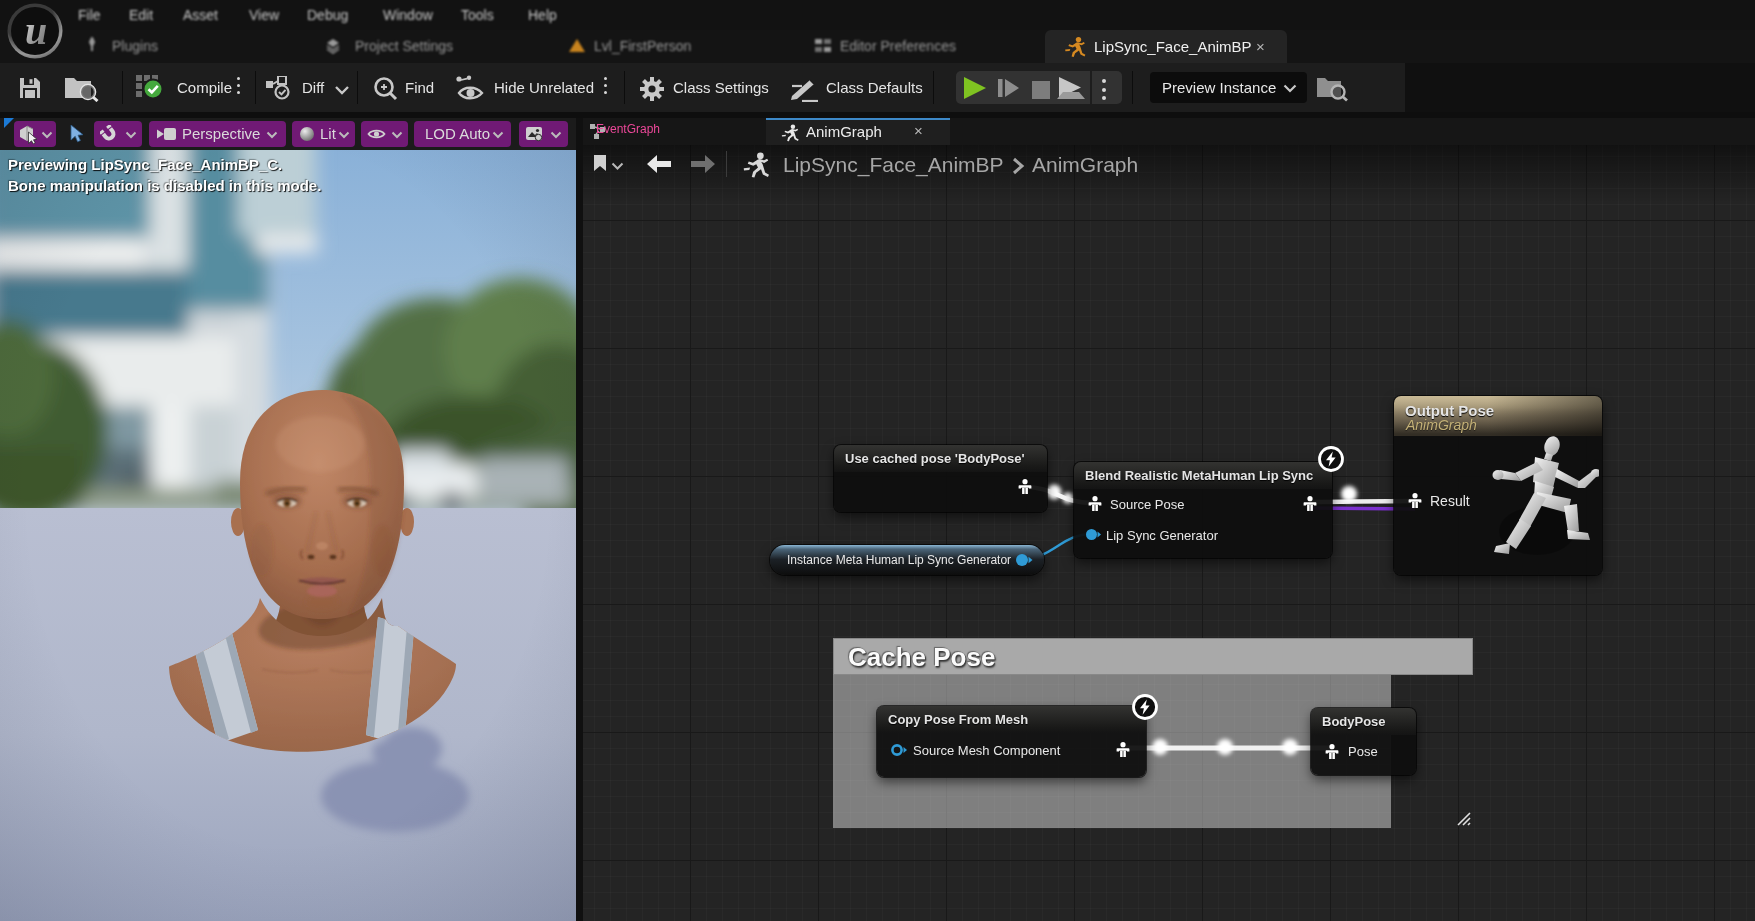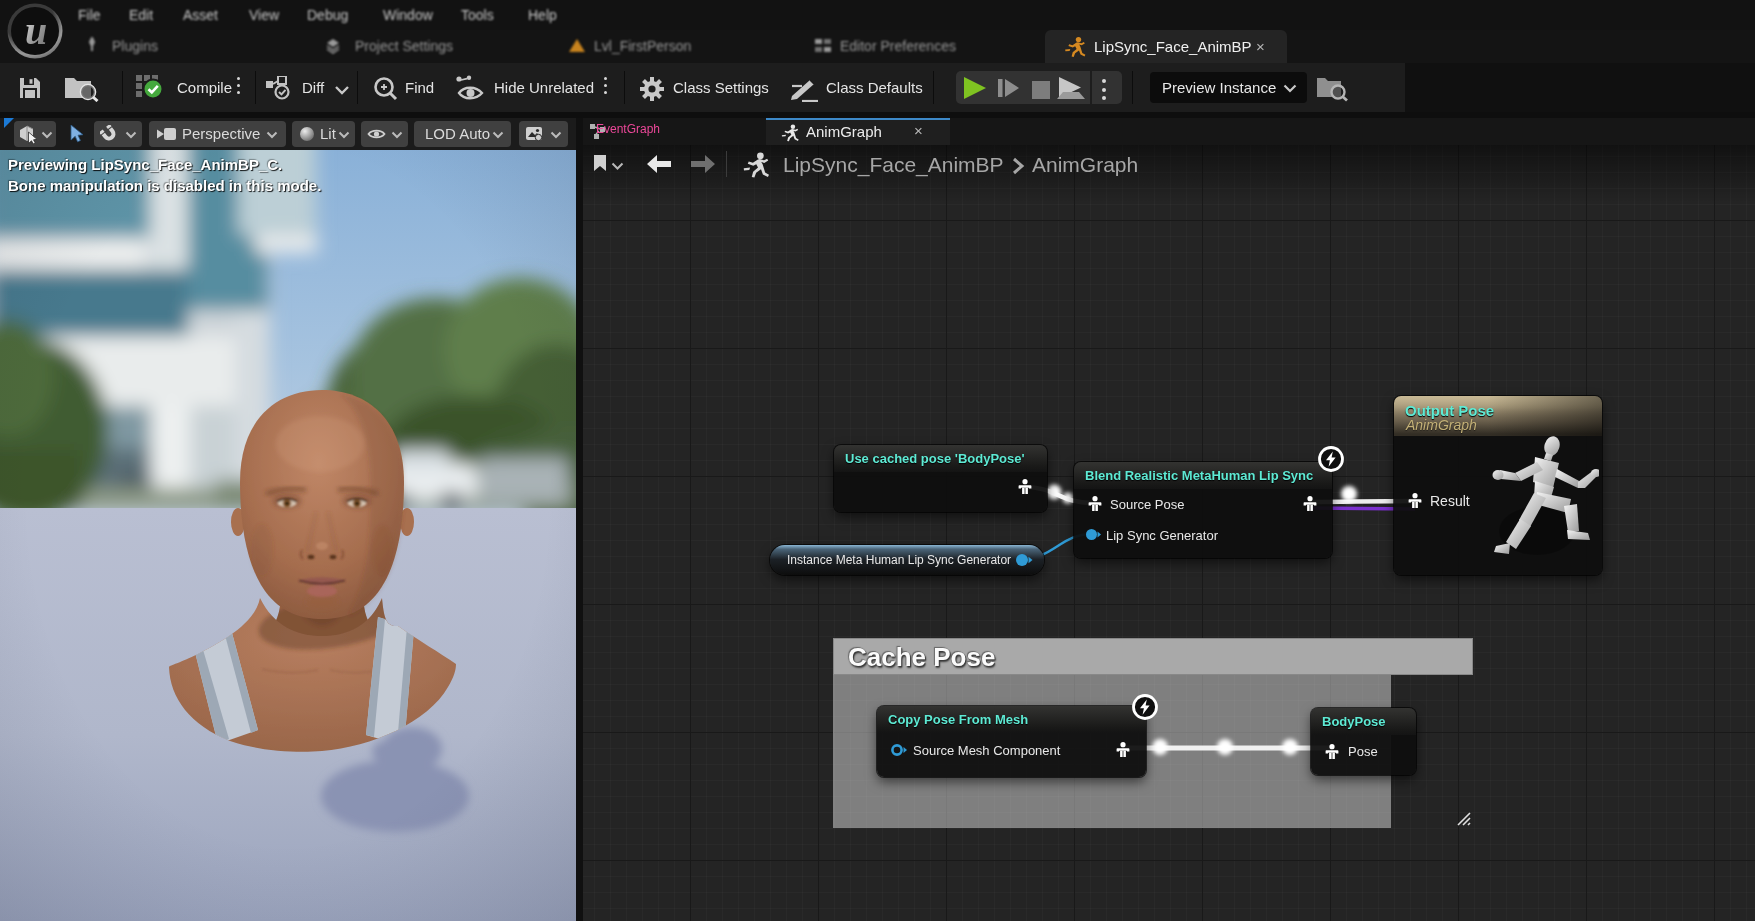--- a/index.html
+++ b/index.html
@@ -19,21 +19,21 @@
   
   #toolbar { position:absolute; left:0; top:63px; width:1405px; height:49px; background:#1d1d1d; }
   #toolstrip { position:absolute; left:0; top:112px; width:1755px; height:6px; background:#0e0e0e; }
   .tsep { position:absolute; top:8px; width:1px; height:33px; background:#0c0c0c; }
   .tlabel { position:absolute; top:16px; font-size:15px; color:#e4e4e4; }
   .tdots { position:absolute; top:14px; width:3px; }
   .tdots i { display:block; width:3px; height:3px; border-radius:50%; background:#d8d8d8; margin-bottom:4px; }
   
   #viewport { position:absolute; left:0; top:118px; width:576px; height:803px; background:#1b1b1b; overflow:hidden; }
   #vptoolbar { position:absolute; left:0; top:0; width:576px; height:32px; background:#1b1b1b; }
-  .vpbtn { position:absolute; top:3px; height:26px; background:#404040; border-radius:4px; color:#dadada; font-size:15px; }
+  .vpbtn { position:absolute; top:3px; height:26px; background:#701a75; border-radius:4px; color:#dadada; font-size:15px; }
   .vpbtn .tx { position:absolute; top:4px; }
   #vpmsg { position:absolute; left:8px; top:36px; color:#fff; font-size:15px; font-weight:bold;
      text-shadow:1px 1px 1px rgba(0,0,0,0.9), -1px -1px 1px rgba(0,0,0,0.35); filter:blur(0.5px); line-height:21px; }
   
   #graph { position:absolute; left:583px; top:118px; width:1172px; height:803px; background:#161616; }
   #gridbg { position:absolute; left:0; top:27px; width:1172px; height:776px; background-color:#242424;
     background-image:
       linear-gradient(#191919 1px, transparent 1px),
       linear-gradient(90deg,#191919 1px, transparent 1px),
       linear-gradient(rgba(255,255,255,0.025) 1px, transparent 1px),
@@ -44,21 +44,21 @@
     background:linear-gradient(rgba(0,0,0,0.52), rgba(0,0,0,0)); }
   #animtab { position:absolute; left:183px; top:0; width:184px; height:27px; background:#1f1f1f;
      border-top:2px solid #3d89c8; }
   
   #crumb { position:absolute; left:0; top:27px; width:1172px; height:48px; color:#9b9b9b; }
   
   .node { position:absolute; background:rgba(14,14,14,0.94); border-radius:7px;
      box-shadow:0 5px 12px rgba(0,0,0,0.55), 0 0 0 1px rgba(0,0,0,0.65); }
   .nhead { position:absolute; left:0; top:0; right:0; height:27px; border-radius:7px 7px 0 0;
      background:linear-gradient(#333331, #191918 80%, #141414); }
-  .ntitle { position:absolute; left:11px; top:6px; font-size:13px; font-weight:bold; color:#5eead4;
+  .ntitle { position:absolute; left:11px; top:6px; font-size:13px; font-weight:bold; color:#e5e5e5;
      text-shadow:0 1px 1px #000; white-space:nowrap; }
   .pinlbl { position:absolute; font-size:13px; color:#e8e8e8; white-space:nowrap; }
   
   #comment { position:absolute; left:250px; top:520px; width:558px; height:190px;
      background:rgba(255,255,255,0.42); border:1px solid rgba(130,130,130,0.9); }
   #comment .chead { position:absolute; left:-1px; top:-1px; width:640px; height:37px; background:#a9a9a9; border:1px solid #888; }
   #comment .ctitle { position:absolute; left:14px; top:3px; font-size:26px; font-weight:bold; color:#fbfbfb;
      text-shadow:1px 1px 1px #3a3a3a, -1px -1px 1px #666, 1px 2px 2px rgba(0,0,0,0.6); }
 </style>
 </head>

